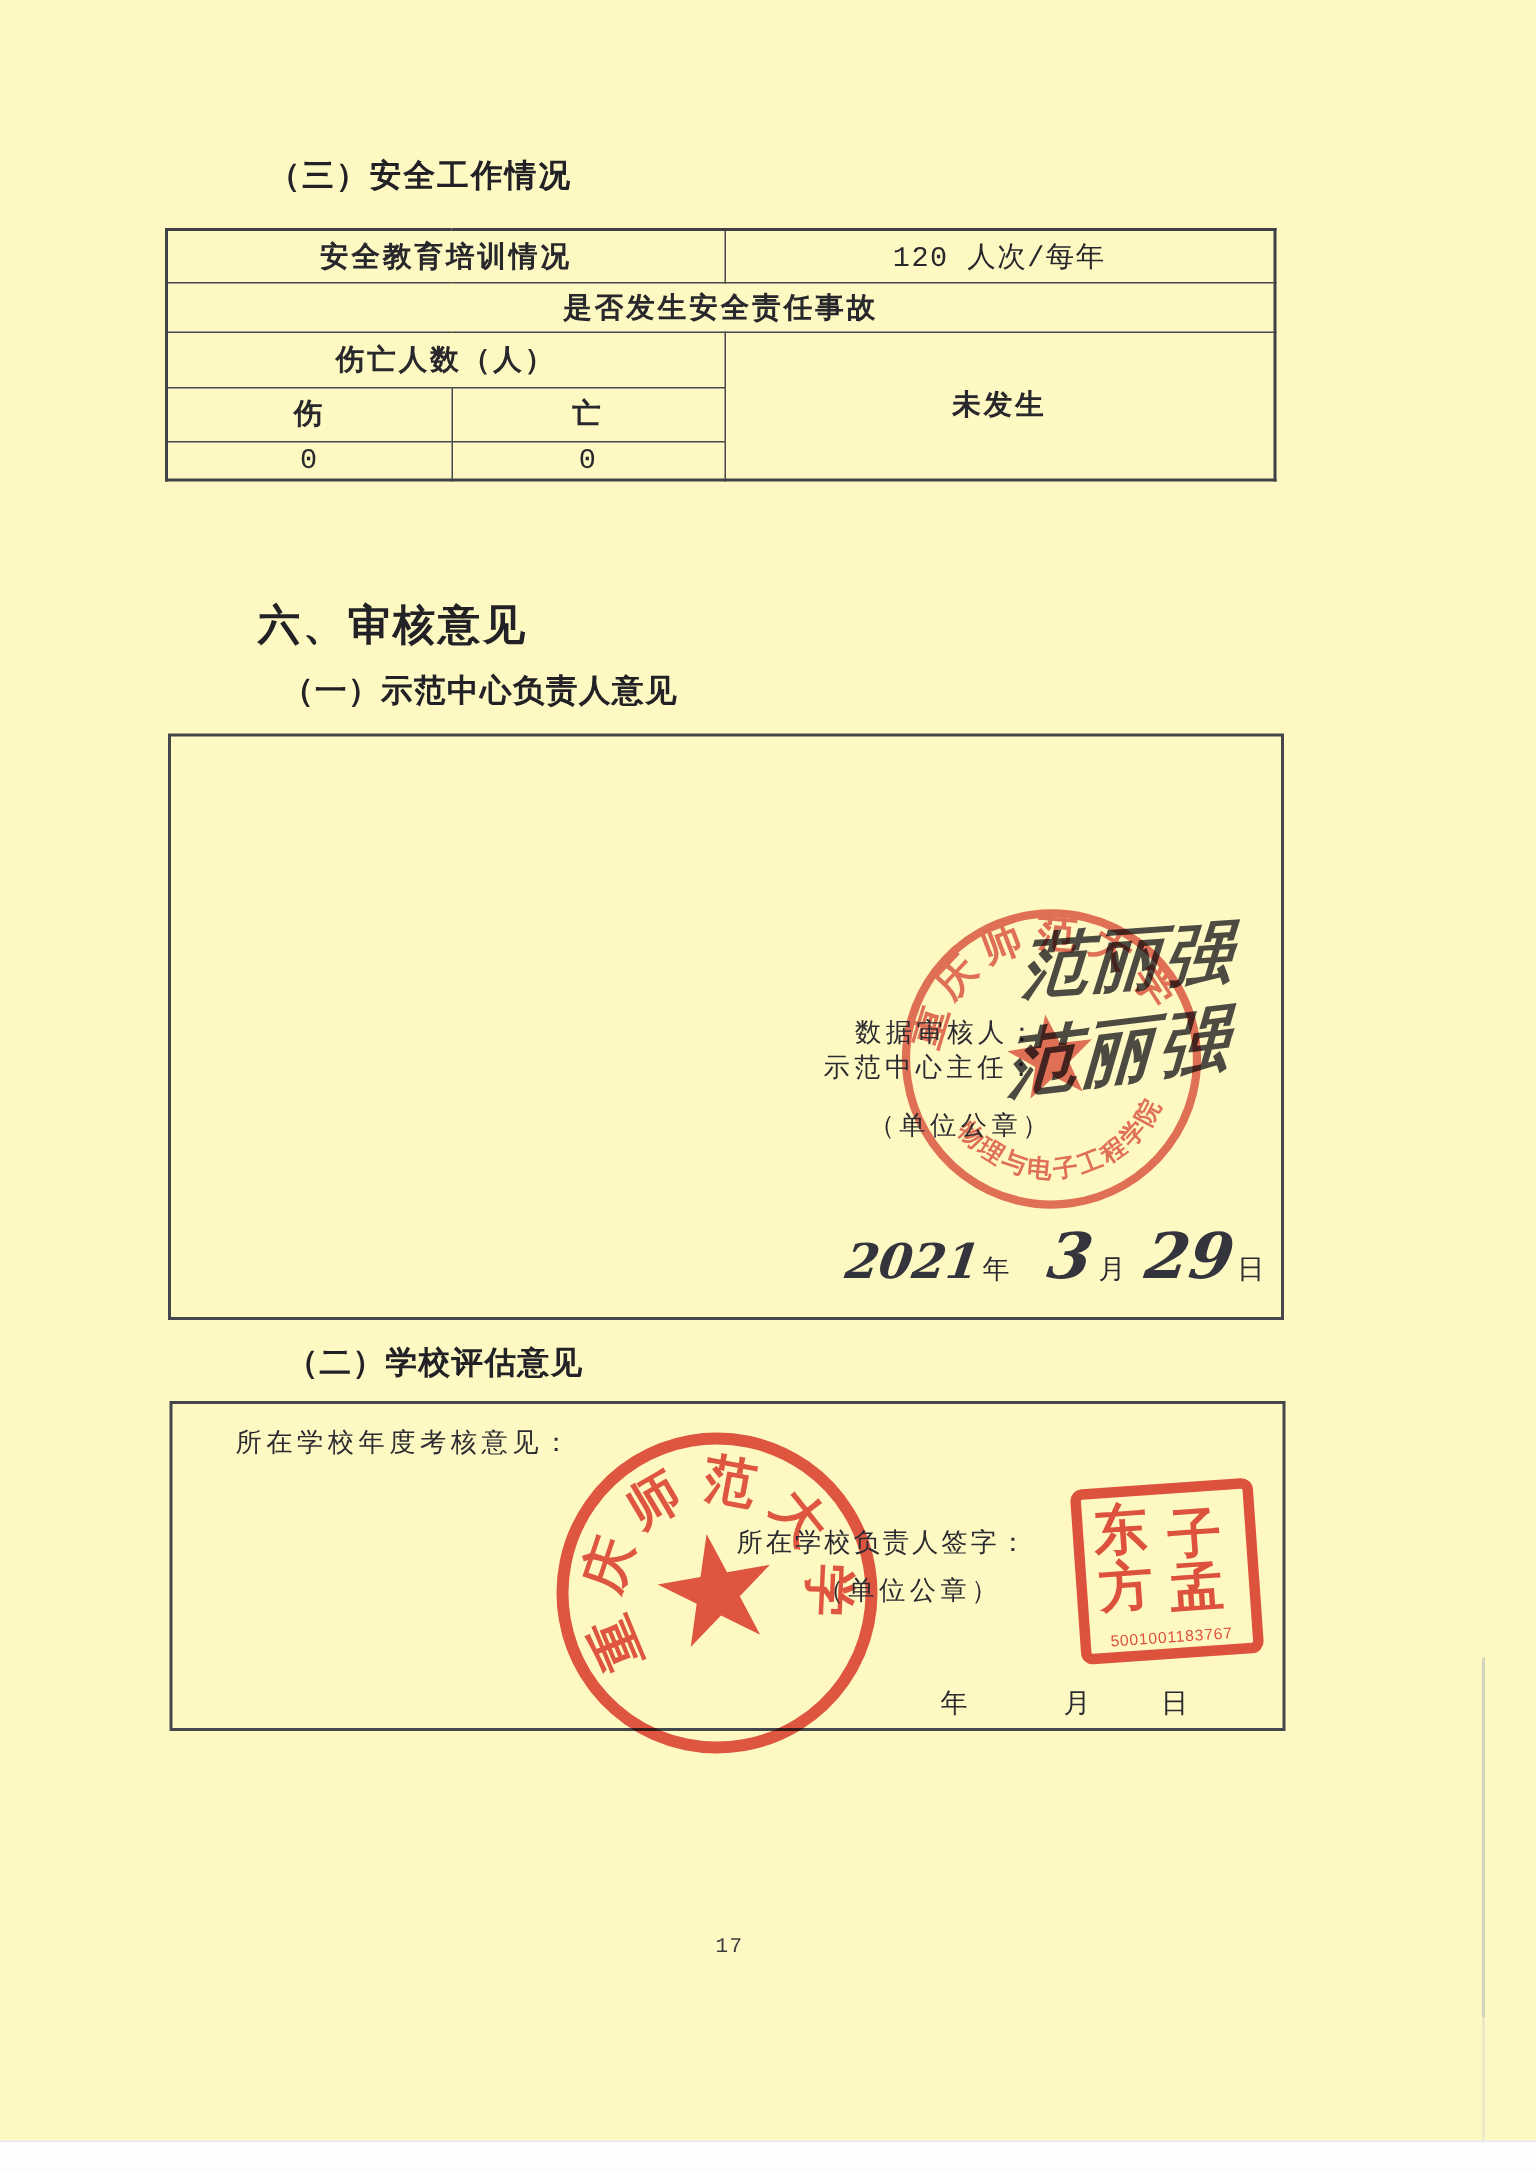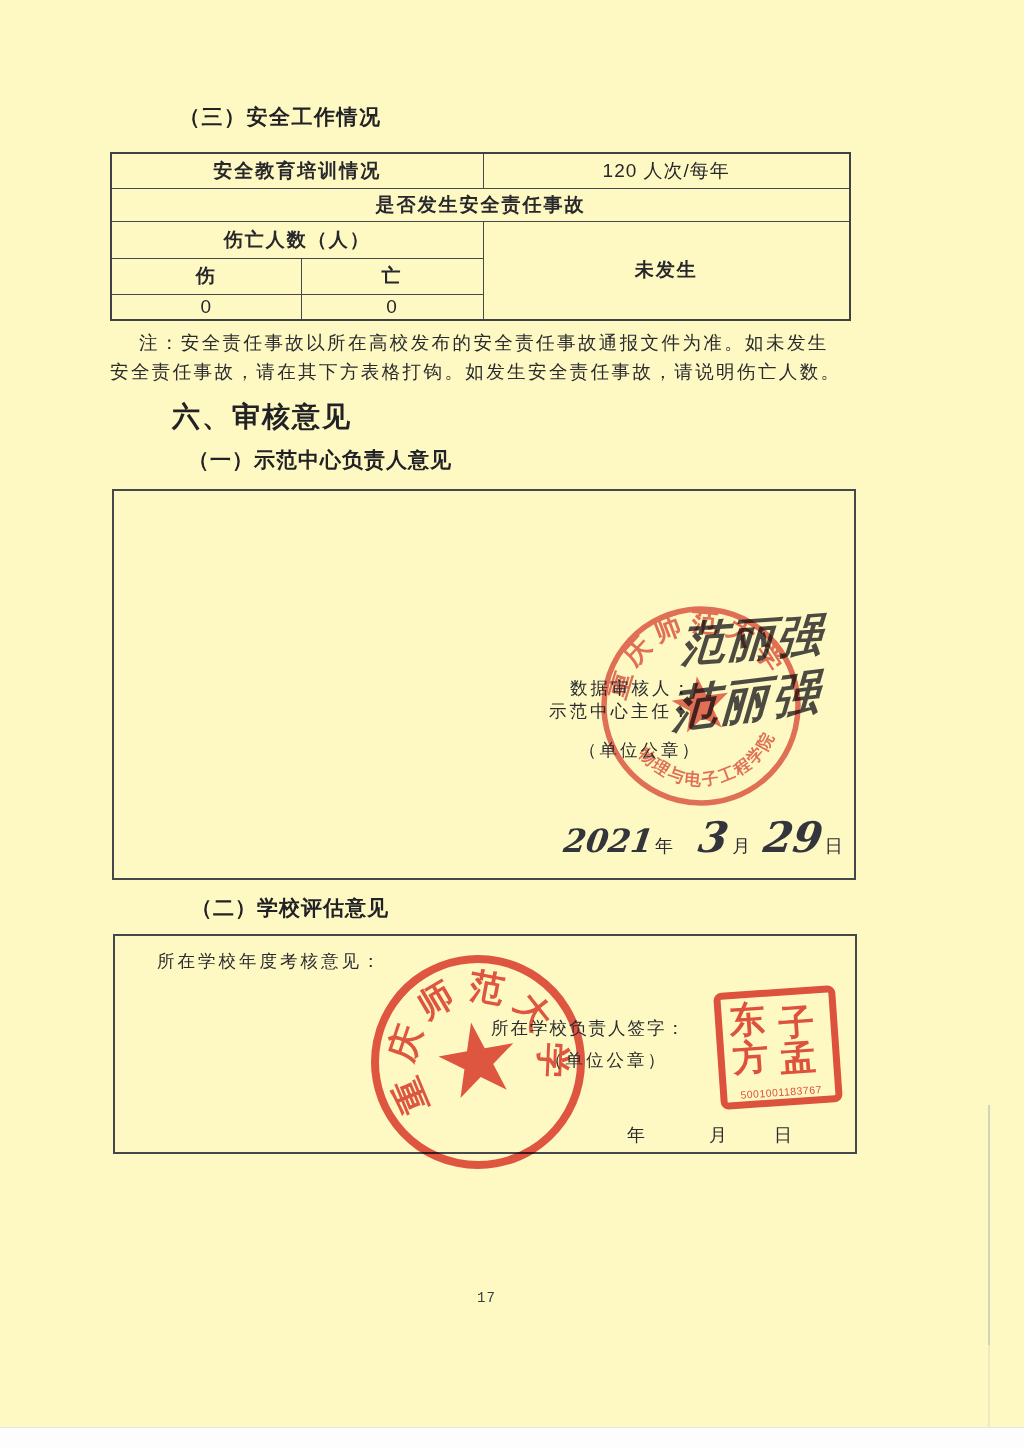--- a/index.html
+++ b/index.html
@@ -14,21 +14,21 @@
   .heading-review{left:172px;top:398px;font-size:28px;letter-spacing:2px;}
   .heading-sub{font-weight:600;font-size:21px;letter-spacing:1px;margin-left:24px;}
   .heading-center{left:164px;top:446px;}
   .heading-school{left:167px;top:894px;}
 
   
   table.safety{position:absolute;left:110px;top:152px;width:739px;border-collapse:collapse;table-layout:fixed;}
   table.safety td{border:1.5px solid #45484c;text-align:center;vertical-align:middle;padding:0;font-size:19px;color:#27272c;}
   table.safety{border:2px solid #3e4145;}
   td.lbl{font-family:"Liberation Sans",sans-serif;font-weight:700;letter-spacing:2px;}
-  td.val{font-family:Liberation Sans, sans-serif;font-weight:400;letter-spacing:1px;}
+  td.val{font-family:Liberation Mono, monospace;font-weight:400;letter-spacing:1px;}
   tr.r1{height:35px;margin-top:32px;} tr.r2{height:33px;} tr.r3{height:37px;} tr.r4{height:36px;} tr.r5{height:26px;}
 
   
   .note{left:110px;top:329px;width:760px;font-family:"Liberation Serif",serif;font-size:18.5px;line-height:29px;color:#2a2a2f;letter-spacing:2.4px;}
   .note .l1{padding-left:29px;}
 
   
   .obox{border:2px solid #44474b;background:transparent;overflow:visible;}
   .box1{left:112px;top:489px;width:740px;height:387px;}
   .box2{left:113px;top:934px;width:740px;height:216px;}
@@ -96,24 +96,20 @@
       <td class="lbl">伤</td>
       <td class="lbl">亡</td>
     </tr>
     <tr class="r5">
       <td class="val">0</td>
       <td class="val">0</td>
     </tr>
   </tbody>
     </table>
 
-  <div class="abs note">
-    <div class="l1 nowrap">注：安全责任事故以所在高校发布的安全责任事故通报文件为准。如未发生</div>
-    <div class="nowrap">安全责任事故，请在其下方表格打钩。如发生安全责任事故，请说明伤亡人数。</div>
-  </div>
 
   <div class="abs h-bold heading-review nowrap">六、审核意见</div>
   <div class="abs h-bold heading-sub heading-center nowrap">（一）示范中心负责人意见</div>
 
   <div class="abs obox box1">
 
     <svg class="abs stamp stamp1" width="210" height="210" viewBox="0 0 210 210">
       <defs>
         <path id="s1top" d="M 31.1 92 A 75 75 0 0 1 178.9 92" fill="none"></path>
         <path id="s1bot" d="M 31.8 134.6 A 79 79 0 0 0 178.2 134.6" fill="none"></path>

